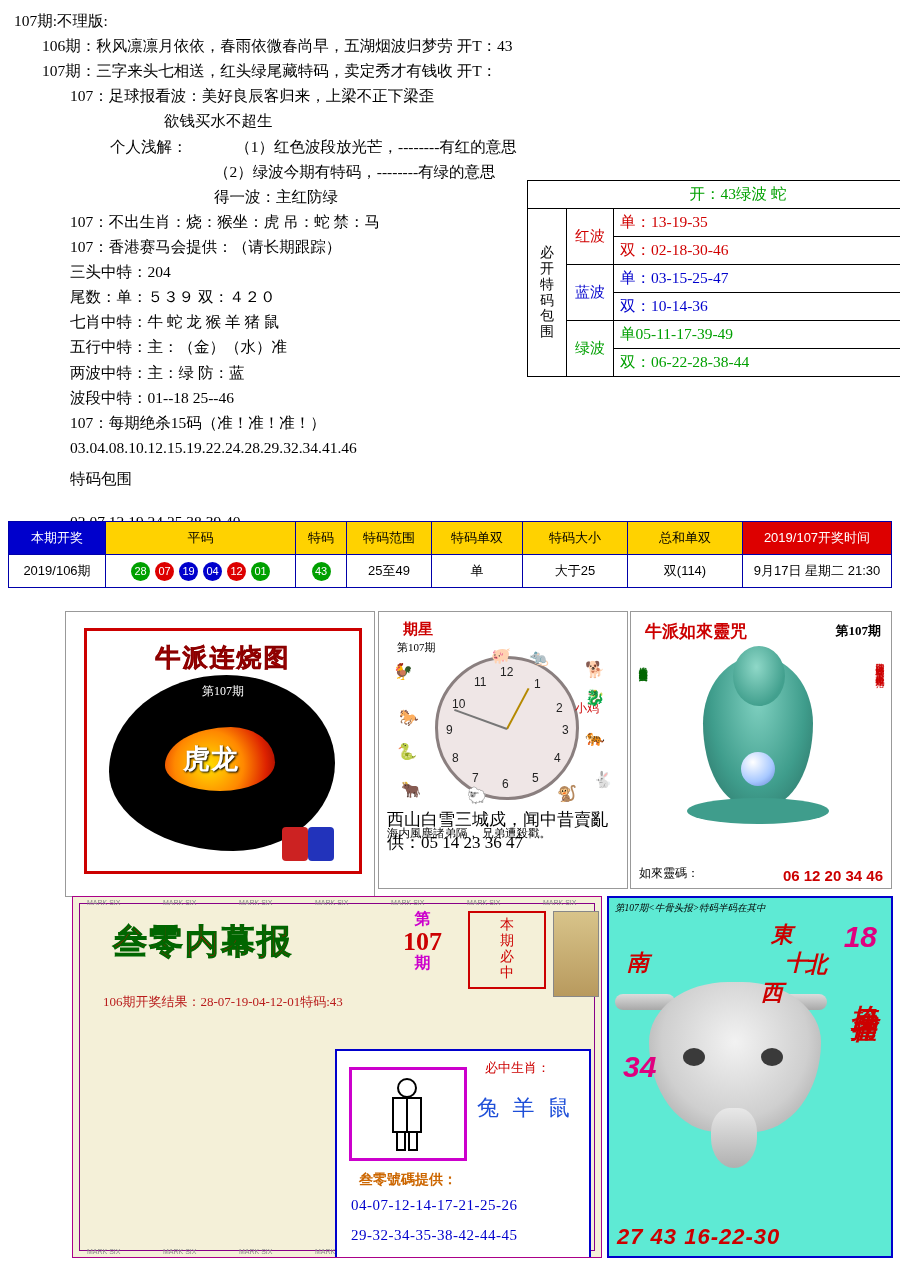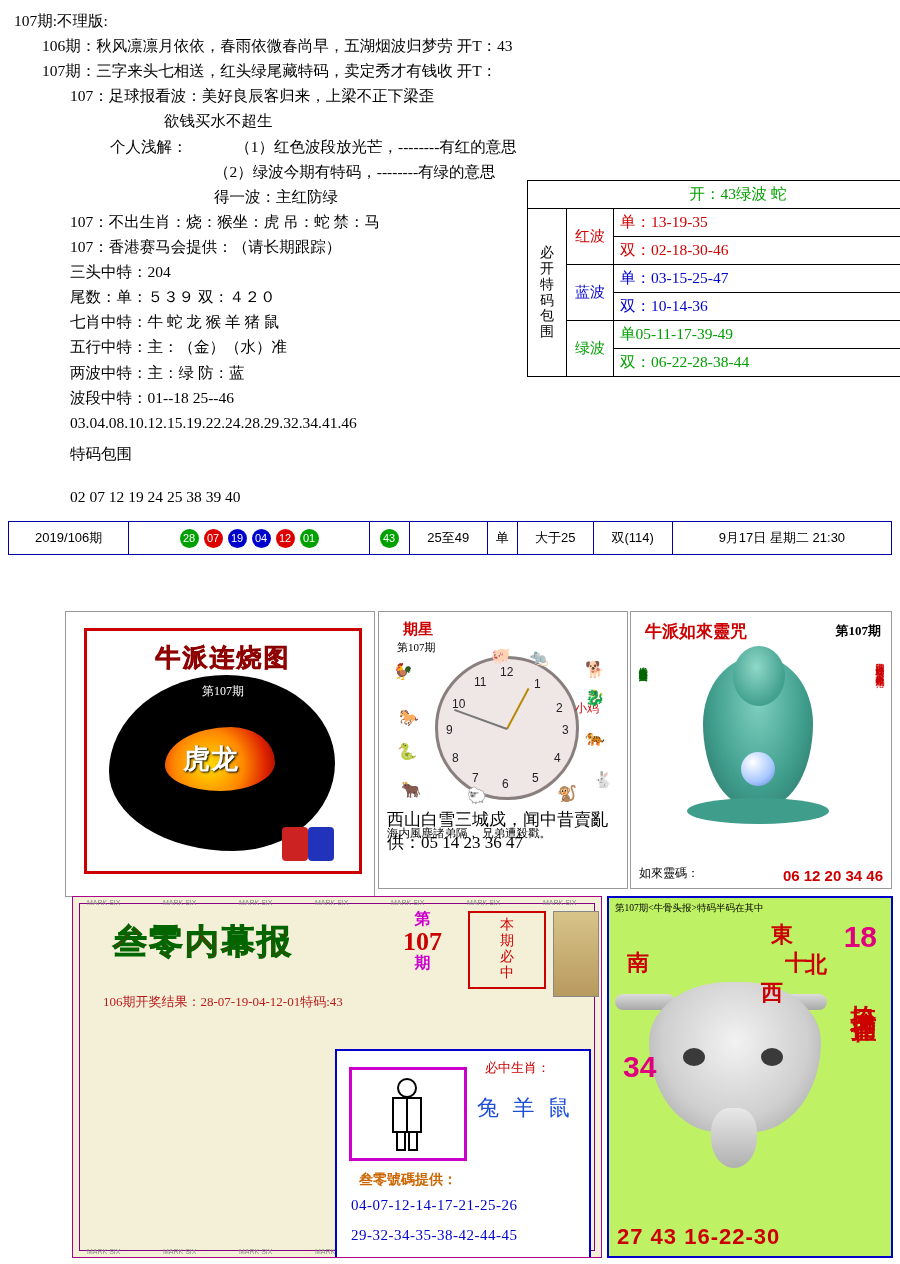--- a/index.html
+++ b/index.html
@@ -38,21 +38,21 @@
   .b-green{background:#00a000;}
   .b-red{background:#dd0000;}
   .b-blue{background:#0000cc;}
 
   
   .panel{position:absolute;box-sizing:border-box;overflow:hidden;}
   .pA{left:65px;top:611px;width:310px;height:286px;background:#fff;border:1px solid #999;}
   .pB{left:378px;top:611px;width:250px;height:278px;background:#fff;border:1px solid #999;}
   .pC{left:630px;top:611px;width:262px;height:278px;background:#fff;border:1px solid #999;}
   .pD{left:72px;top:896px;width:530px;height:362px;background:#f4f0d8;border:1px solid #a08;}
-  .pE{left:607px;top:896px;width:286px;height:362px;background:#bef264;border:2px solid #0000cc;}
+  .pE{left:607px;top:896px;width:286px;height:362px;background:#5eead4;border:2px solid #0000cc;font-style:italic;}
 
   
   .wm{position:absolute;font-size:7px;color:#008000;font-family:"Liberation Sans",sans-serif;white-space:nowrap;letter-spacing:0.5px;}
   .wm-top{left:68px;top:613px;}
   .wm-bot{left:68px;top:881px;}
 
   
   .aBox{position:absolute;left:18px;top:16px;width:272px;height:240px;background:#fff;border:3px solid #c00;}
   .aTitle{position:absolute;left:50%;transform:translateX(-50%);top:10px;font-size:25px;font-weight:bold;color:#cc0000;-webkit-text-stroke:0.6px #800;white-space:nowrap;letter-spacing:2px;}
   .aBlob{position:absolute;left:22px;top:44px;width:226px;height:176px;background:#000;border-radius:52% 48% 45% 55%/55% 50% 50% 45%;}
@@ -147,20 +147,21 @@
     <div class="tl ind5">（2）绿波今期有特码，--------有绿的意思</div>
     <div class="tl ind5">得一波：主红防绿</div>
     <div class="tl ind2">107：不出生肖：烧：猴坐：虎 吊：蛇 禁：马</div>
     <div class="tl ind2">107：香港赛马会提供：（请长期跟踪）</div>
     <div class="tl ind2">三头中特：204</div>
     <div class="tl ind2">尾数：单：５３９ 双：４２０</div>
     <div class="tl ind2">七肖中特：牛 蛇 龙 猴 羊 猪 鼠</div>
     <div class="tl ind2">五行中特：主：（金）（水）准</div>
     <div class="tl ind2">两波中特：主：绿 防：蓝</div>
     <div class="tl ind2">波段中特：01--18 25--46</div>
+    <div class="tl ind2">107：每期绝杀15码（准！准！准！）</div>
     <div class="tl ind2">03.04.08.10.12.15.19.22.24.28.29.32.34.41.46</div>
     <div class="tl ind2" style="margin-top:6px;">特码包围</div>
     <div class="tl ind2" style="margin-top:18px;">02 07 12 19 24 25 38 39 40</div>
   </div>
 
   <table class="info-table">
     <tbody>
         <tr>
       <td colspan="4" class="info-head">开：43绿波 蛇</td>
     </tr>
@@ -184,20 +185,30 @@
       <td class="val green" colspan="2"><span>单</span><span>05-11-17-39-49</span></td>
     </tr>
     <tr>
       <td class="val green" colspan="2"><span>双</span>：<span>06-22-28-38-44</span></td>
     </tr>
   </tbody>
     </table>
 
   <table class="res">
     <tbody>
+        <tr>
+      <td class="hdr b" style="width:92px;">本期开奖</td>
+      <td class="hdr" style="width:185px;">平码</td>
+      <td class="hdr" style="width:46px;">特码</td>
+      <td class="hdr" style="width:80px;">特码范围</td>
+      <td class="hdr" style="width:86px;">特码单双</td>
+      <td class="hdr" style="width:100px;">特码大小</td>
+      <td class="hdr" style="width:110px;">总和单双</td>
+      <td class="hdr r">2019/107开奖时间</td>
+    </tr>
     <tr>
       <td class="cell">2019/106期</td>
       <td class="cell">
         <div class="balls">
           <span class="ball b-green">28</span>
           <span class="ball b-red">07</span>
           <span class="ball b-blue">19</span>
           <span class="ball b-blue">04</span>
           <span class="ball b-red">12</span>
           <span class="ball b-green">01</span>

